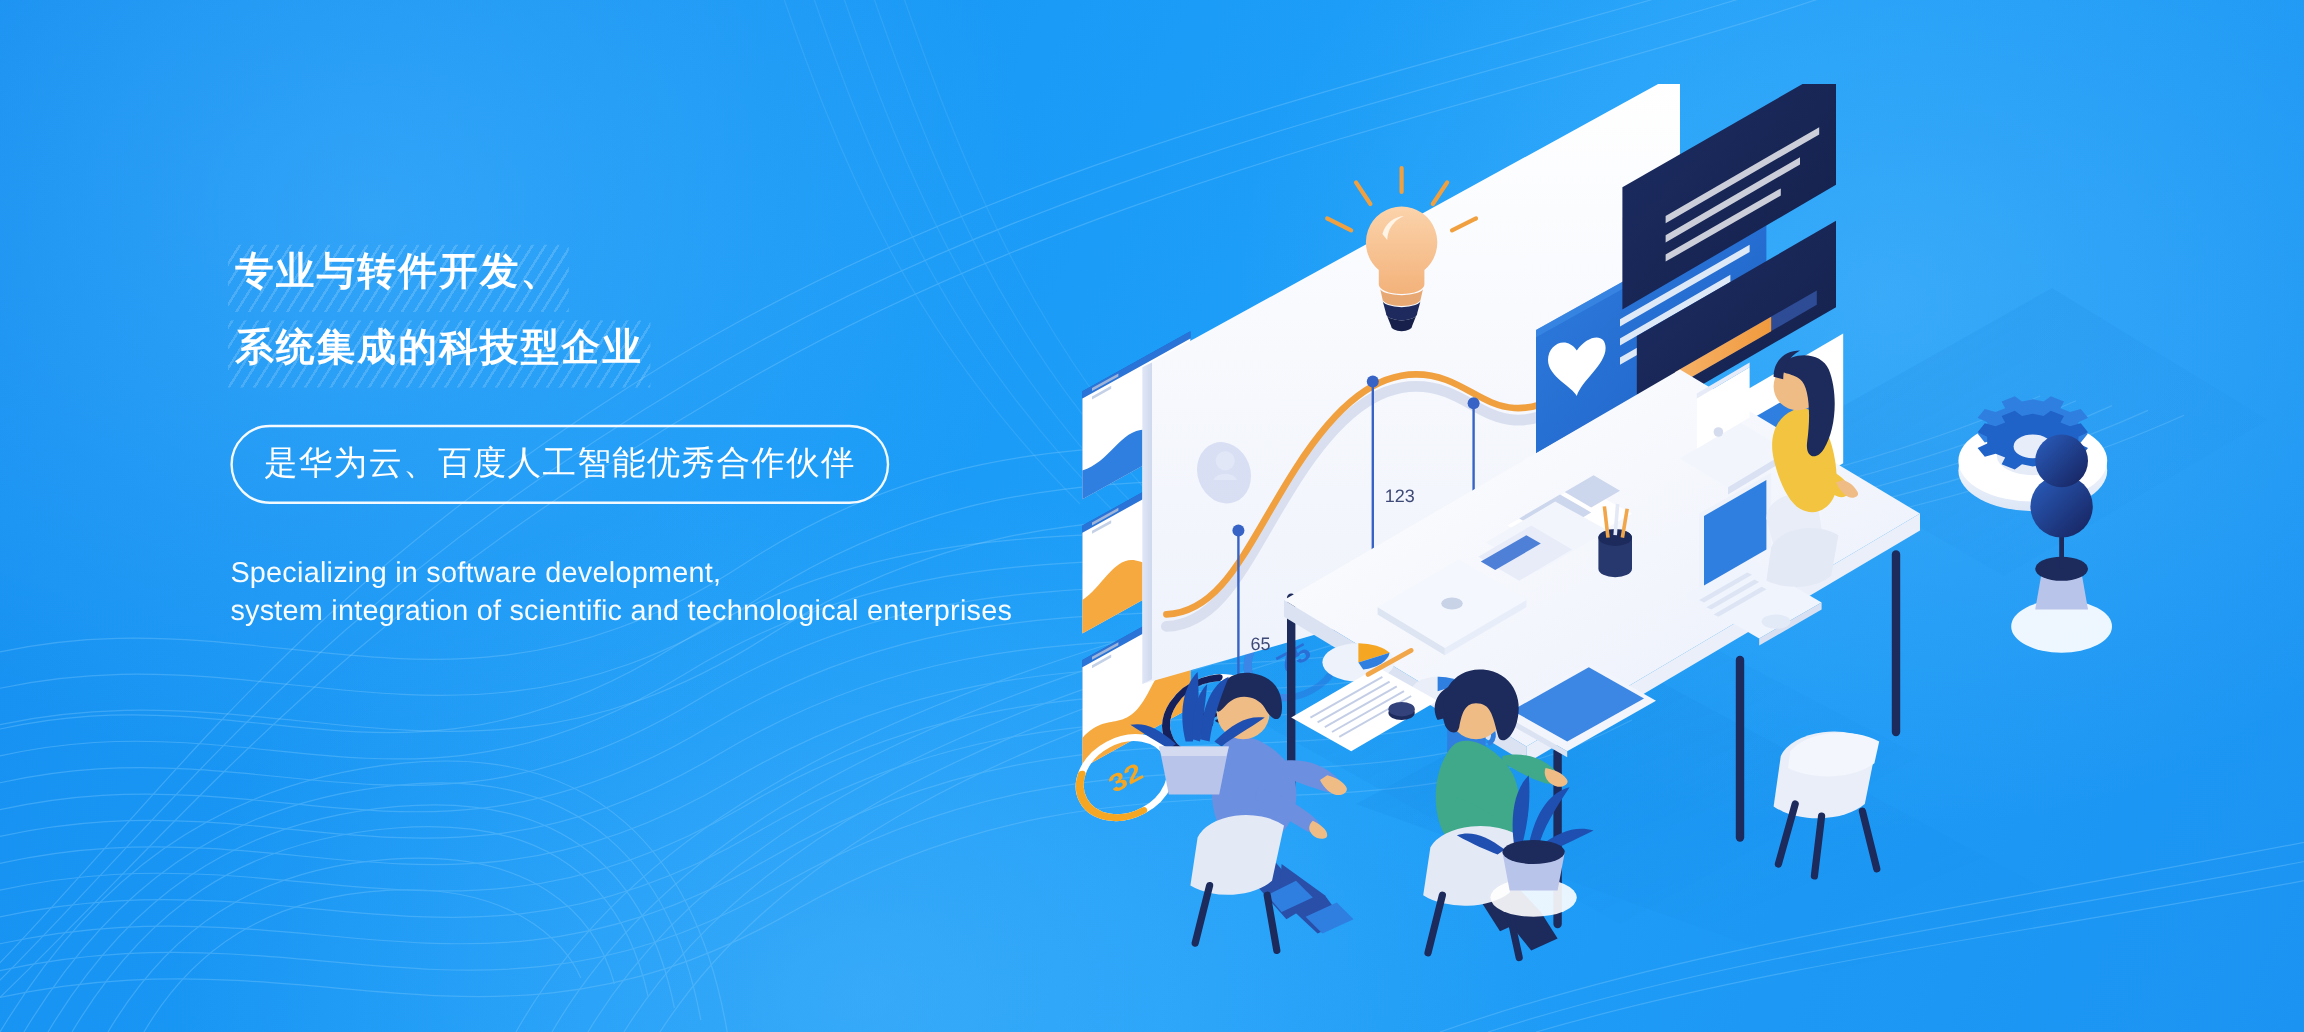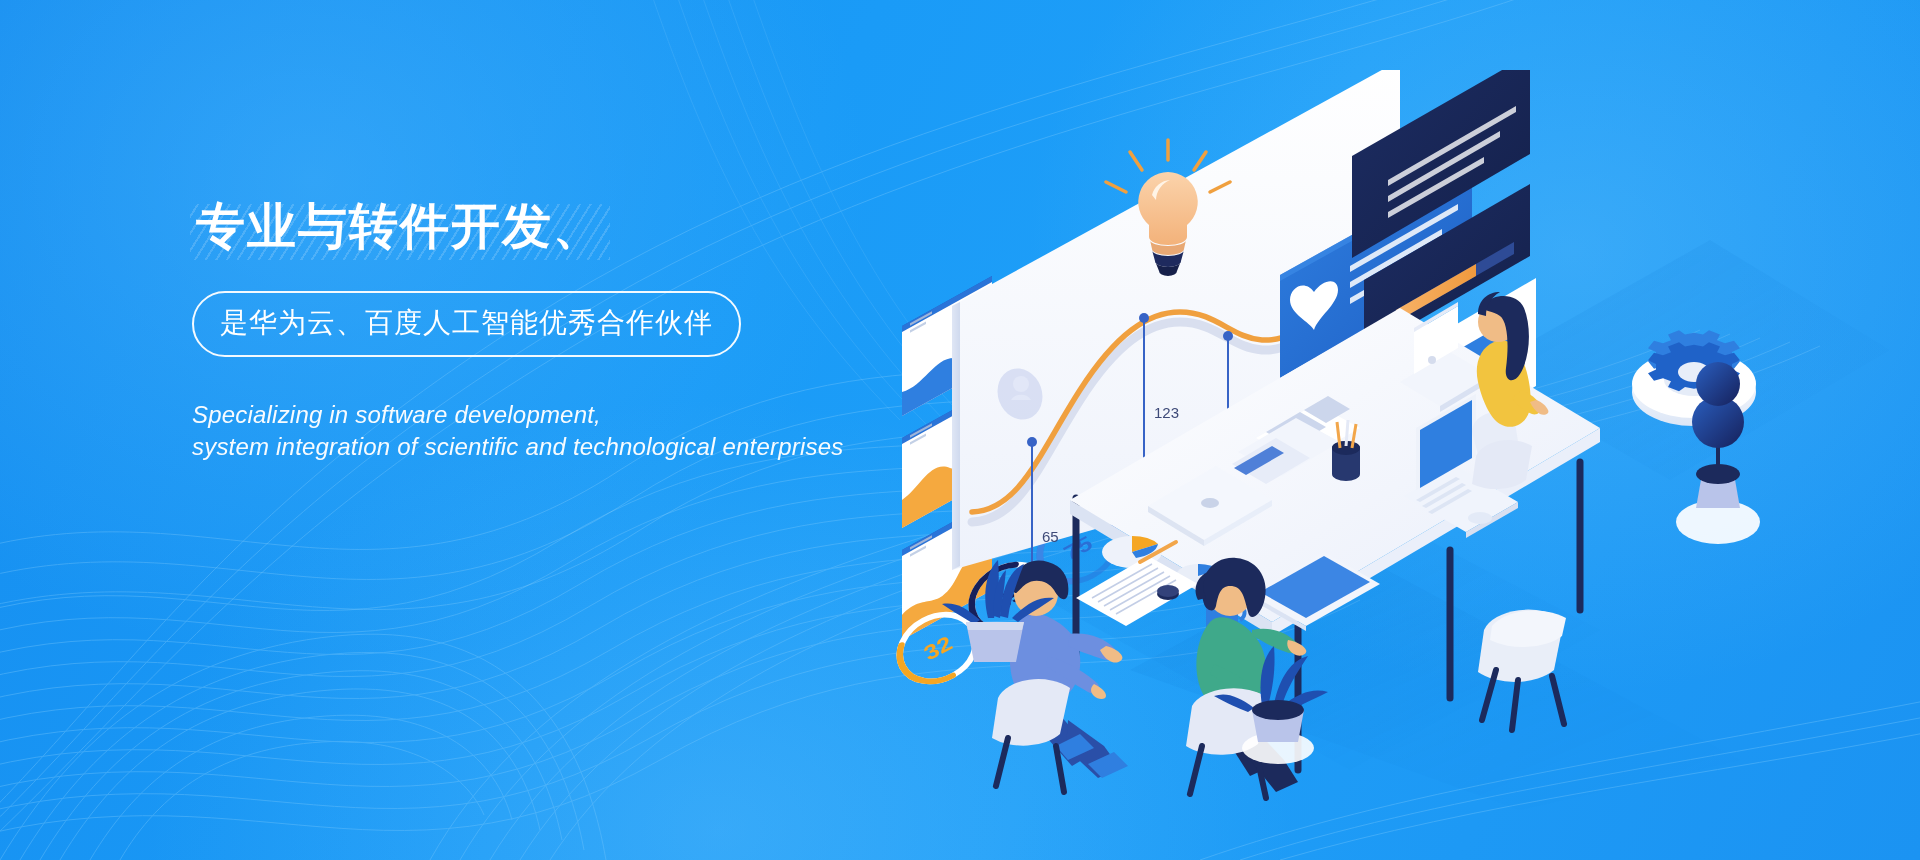--- a/index.html
+++ b/index.html
@@ -43,21 +43,21 @@
   .copy{
     position:absolute;
     left:192px; top:196px;
     width:820px;
   }
 
   .headline{ position:relative; }
   .h-line{
     position:relative;
     display:inline-block;
-    font-size:49px;
+    font-size:32px;
     line-height:60px;
     font-weight:bold;
     color:#ffffff;
     letter-spacing:2px;
     white-space:nowrap;
     padding:0 4px;
     margin-bottom:3px;
   }
   
   .h-line::before{
@@ -89,21 +89,21 @@
   }
 
   .subtitle{
     margin-top:42px;
     color:#ffffff;
     font-size:24px;
     line-height:32px;
     letter-spacing:.2px;
     opacity:.97;
   }
-  .subtitle div{ white-space:nowrap;font-style:italic; }
+  .subtitle div{ white-space:nowrap; }
 
   
   .illus{
     position:absolute;
     left:880px; top:70px;
     width:1040px; height:740px;
   }
 </style>
 </head>
 <body>
@@ -169,20 +169,21 @@
       <path d="M-60,590 C205,500 368,670 630,500 C892,330 1092,460 1332,330"></path>
       <path d="M-60,620 C210,530 376,700 640,530 C904,360 1104,490 1344,360"></path>
     </g>
   </svg>
 
   <div class="copy">
 
     <div class="headline">
       <div class="h-line"><span>专业与转件开发、</span></div>
       <br>
+      <div class="h-line"><span>系统集成的科技型企业</span></div>
     </div>
 
     <div class="pill">
       <span>是华为云、百度人工智能优秀合作伙伴</span>
     </div>
 
     <div class="subtitle">
       <div>Specializing in software development,</div>
       <div>system integration of scientific and technological enterprises</div>
     </div>

